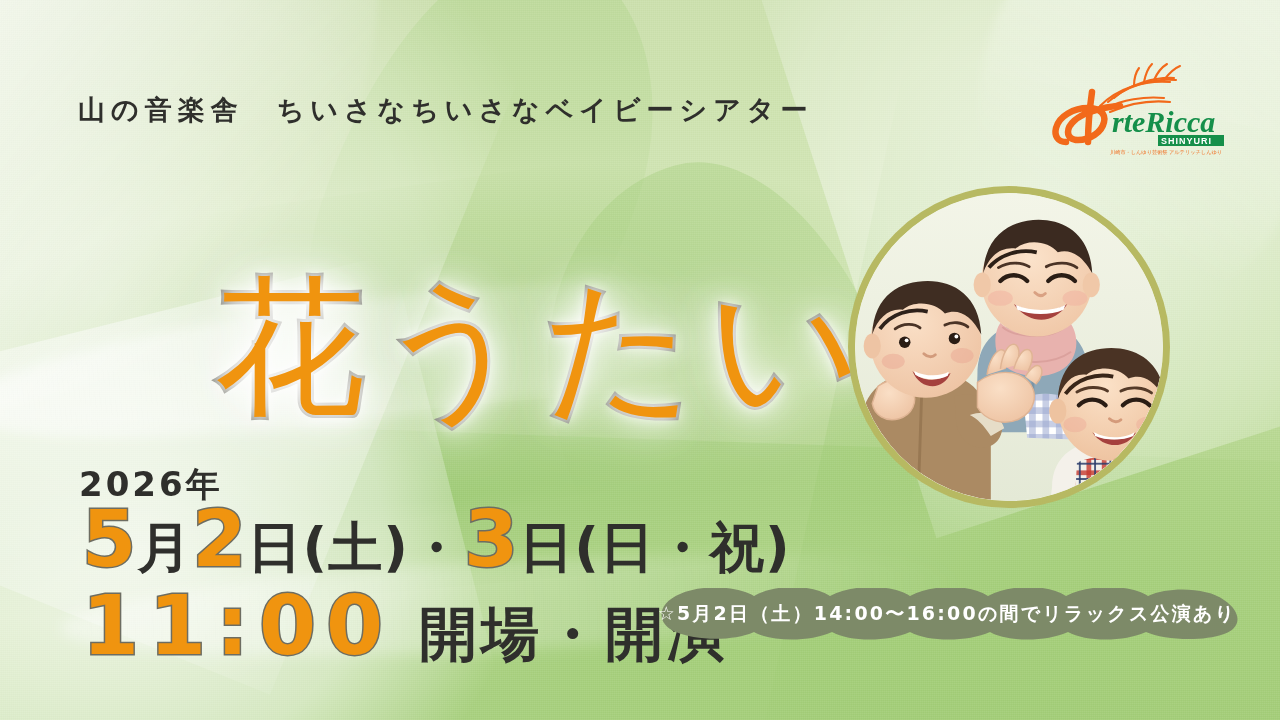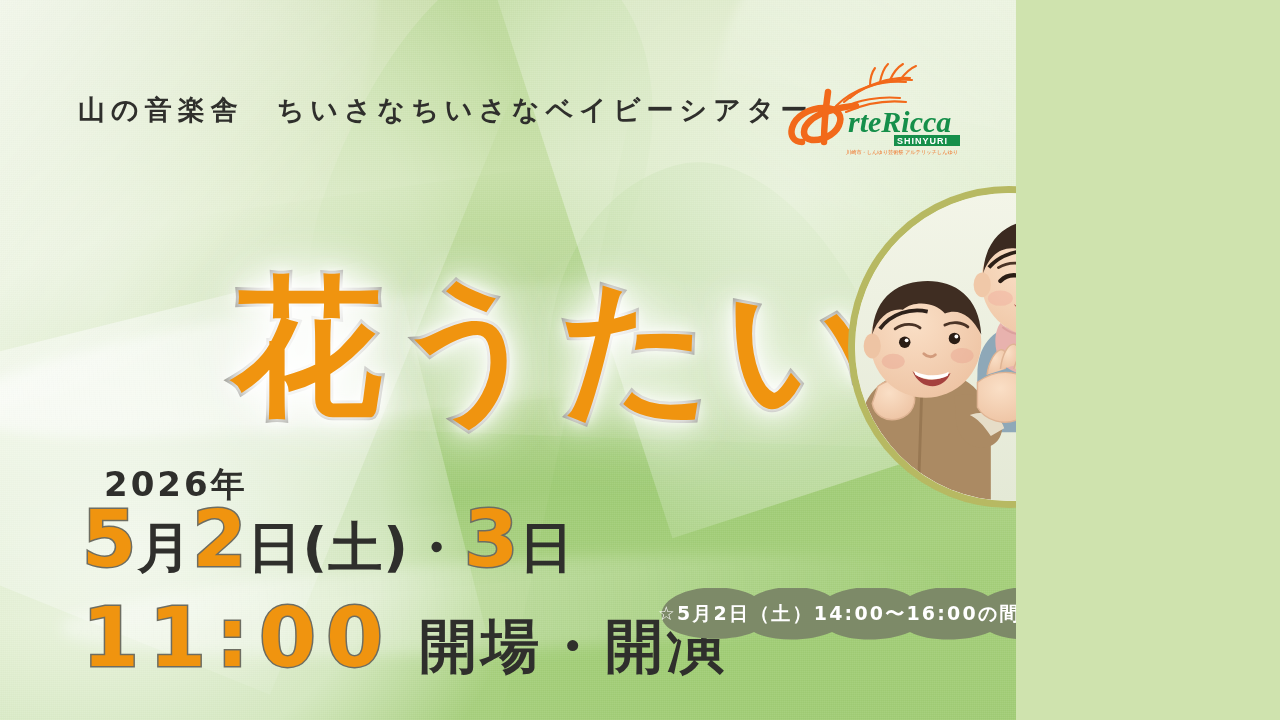--- a/index.html
+++ b/index.html
@@ -5,21 +5,21 @@
   * { margin:0; padding:0; box-sizing:border-box; }
   html,body { width:1280px; height:720px; overflow:hidden; }
   body {
     font-family:"DejaVu Sans", sans-serif;
     background:#cfe3ae;
   }
 
   
   .poster {
     position:relative;
-    width:1016px; height:720px;
+    width:1280px; height:720px;
     overflow:hidden;
     background:
       linear-gradient(170deg, #c9ddab 0%, #cde2ae 22%, #d6e8bb 46%, #cfe4ae 62%, #b4d68c 82%, #a8cf7d 100%);
   }
 
   
   .grain {
     position:absolute; inset:0;
     opacity:.45;
     background-image:
@@ -129,22 +129,22 @@
     font-size:68px; font-weight:700; letter-spacing:8px;
     color:#f0940f;
     white-space:nowrap;
     -webkit-text-stroke:4px #6d6d62;
     paint-order:stroke fill;
     text-shadow:
        0 0 10px #ffffff, 0 0 18px #ffffff, 0 0 26px #ffffff,
        0 0 34px rgba(255,255,255,.95), 0 0 46px rgba(255,255,255,.8);
   }
   .title-main {
-    position:absolute; left:232px; top:272px;
-    font-size:150px; font-weight:700; letter-spacing:12px;
+    position:absolute; left:215px; top:272px;
+    font-size:150px; font-weight:400; letter-spacing:12px;
     color:#f0940f;
     white-space:nowrap;
     -webkit-text-stroke:6px #6d6d62;
     paint-order:stroke fill;
     text-shadow:
        0 0 14px #ffffff, 0 0 26px #ffffff, 0 0 40px #ffffff,
        0 0 56px rgba(255,255,255,.95), 0 0 76px rgba(255,255,255,.85);
     line-height:1;
   }
 
@@ -154,21 +154,21 @@
     width:322px; height:322px; border-radius:50%;
     border:7px solid #b7b962;
     background:#eef3e2;
     overflow:hidden;
   }
   .photo-ring .photo-inner { position:absolute; inset:0; border-radius:50%; overflow:hidden; }
   .photo-ring svg { display:block; width:100%; height:100%; }
 
   
   .date-year {
-    position:absolute; left:104px; top:462px;
+    position:absolute; left:79px; top:462px;
     font-size:34px; letter-spacing:3px; color:#2f2f2c; font-weight:600;
     white-space:nowrap;
   }
   .date-main {
     position:absolute; left:82px; top:500px;
     font-size:62px; font-weight:700; color:#2f2f2c;
     white-space:nowrap; letter-spacing:1px;
     line-height:1;
     display:flex; align-items:baseline;
   }
@@ -176,21 +176,21 @@
     font-size:78px; color:#f0940f;
     -webkit-text-stroke:3px #6d6d62;
     paint-order:stroke fill;
     line-height:1;
   }
   .date-main .sm { font-size:54px; }
 
   .time-row {
     position:absolute; left:82px; top:585px;
     display:flex; align-items:baseline;
-    white-space:nowrap; line-height:1;margin-top:12px;
+    white-space:nowrap; line-height:1;
   }
   .time-row .clock {
     font-size:82px; font-weight:700; color:#f0940f; letter-spacing:10px;
     -webkit-text-stroke:3px #6d6d62;
     paint-order:stroke fill;
   }
   .time-row .clock-label {
     font-size:58px; font-weight:700; color:#2f2f2c;
     letter-spacing:4px; margin-left:26px;
   }
@@ -415,20 +415,21 @@
 
   <div class="date-main">
     <span class="big">5</span>
     <span class="sm">月</span>
     <span class="big">2</span>
     <span class="sm">日</span>
     <span class="sm">(土)</span>
     <span class="sm">・</span>
     <span class="big">3</span>
     <span class="sm">日</span>
+    <span class="sm">(日・祝)</span>
   </div>
 
   <div class="time-row">
     <span class="clock">11:00</span>
     <span class="clock-label">開場・開演</span>
   </div>
 
   <div class="note-banner">
     <div class="note-shape">
       <svg viewBox="0 0 602 52" preserveAspectRatio="none">

